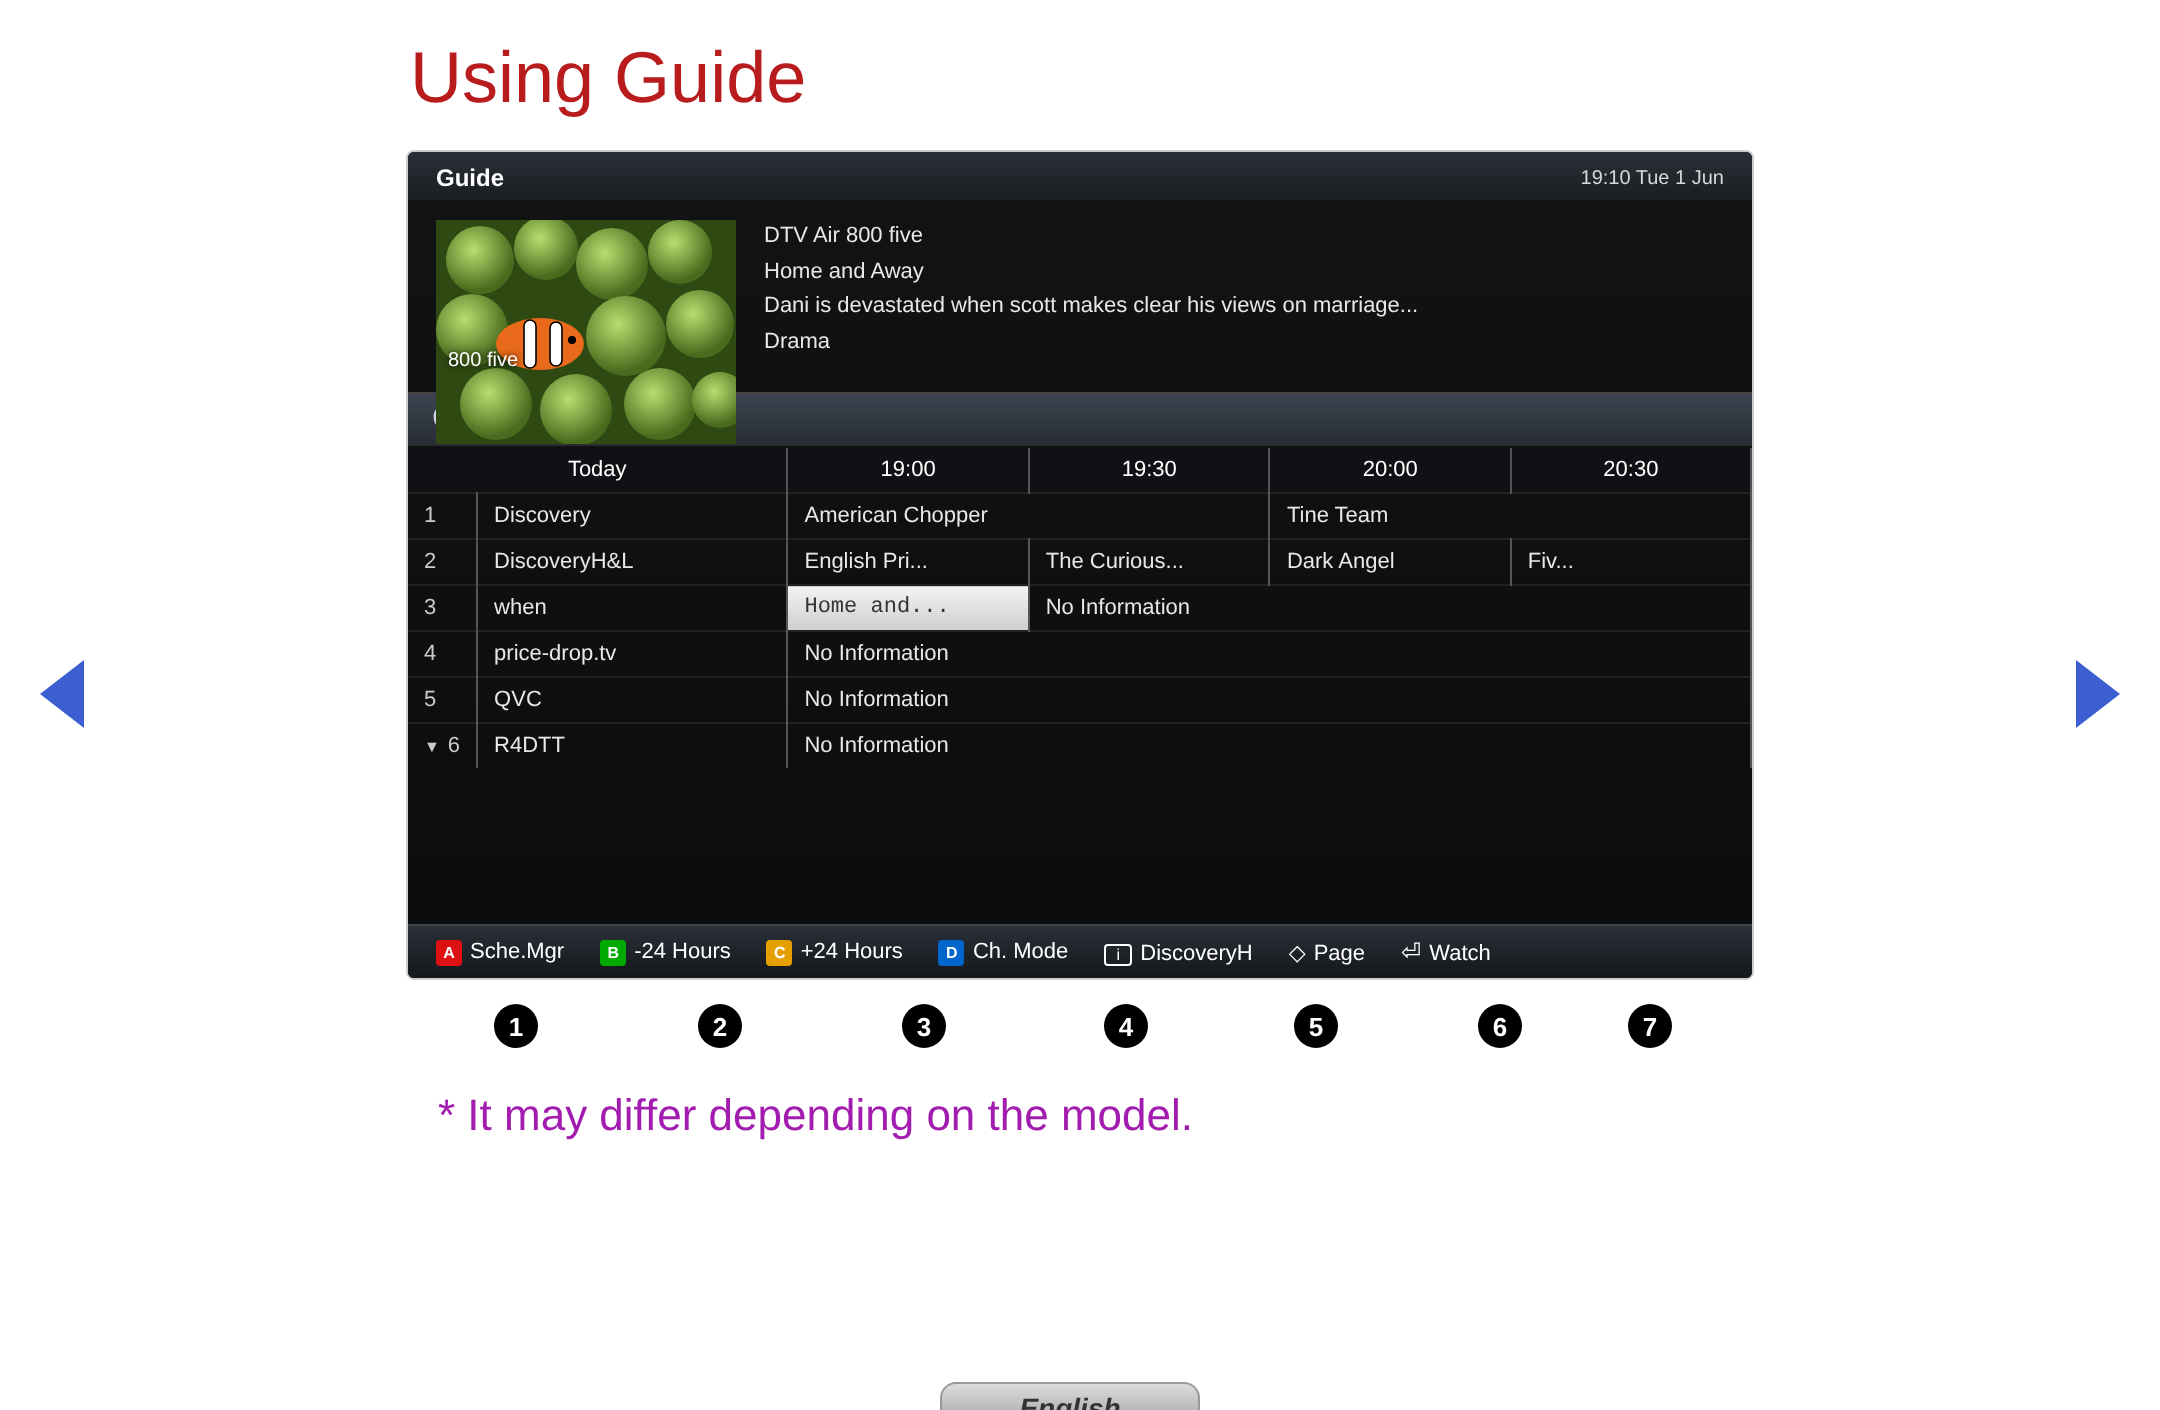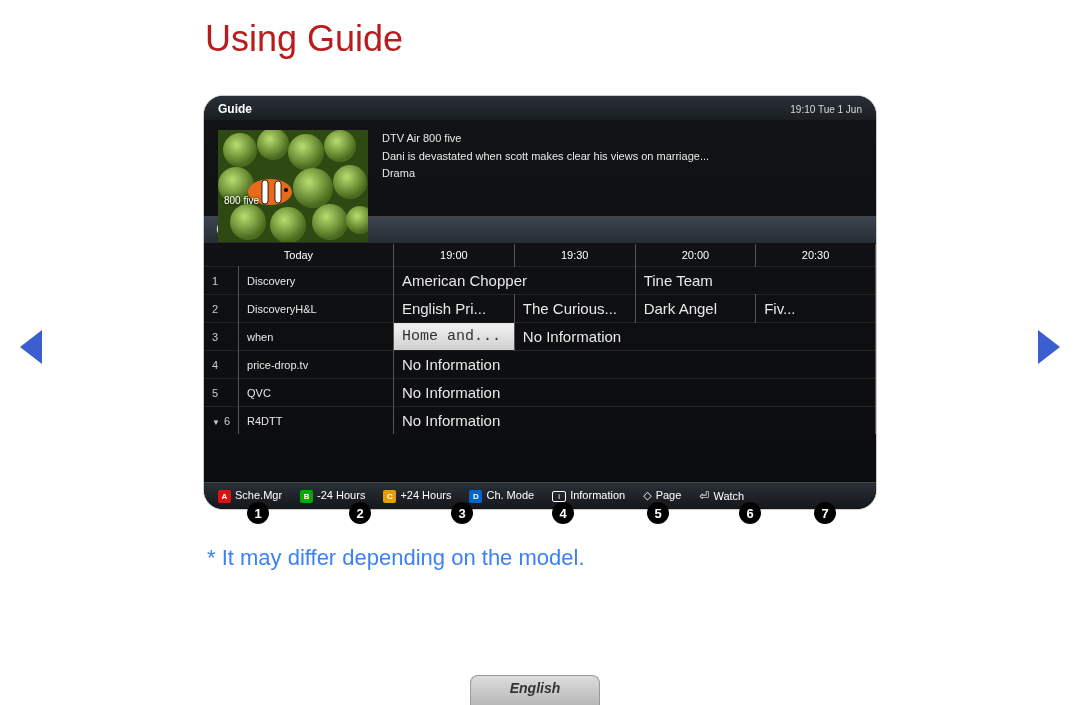--- a/index.html
+++ b/index.html
@@ -19,26 +19,25 @@
     font-weight: 400;
     color: #b91c1c;
   }
   .guide-box {
     position: absolute;
     left: 203px;
     top: 75px;
     width: 674px;
     height: 415px;
     background: linear-gradient(#111315, #0a0c0e);
-    border-radius: 20px;
+    border-radius: 4px;
     border: 1px solid #ccc;
     color: #fff;
     font-size: 11px;
     overflow: hidden;
-    margin-top: 20px;
   }
   .guide-header {
     display: flex;
     justify-content: space-between;
     align-items: center;
     padding: 6px 14px 4px 14px;
     background: linear-gradient(#2a3038, #1a1e22);
   }
   .guide-header .title { font-weight: bold; font-size: 12px; }
   .guide-header .datetime { font-size: 10px; color: #d8d8d8; }
@@ -86,32 +85,32 @@
     white-space: nowrap;
     overflow: hidden;
   }
   .grid th { font-weight: normal; }
   .grid thead tr { background: #0f1114; }
   .grid thead th { text-align: center; color: #fff; }
   .grid thead th.today-col { text-align: center; width: 190px; }
   .grid tbody tr { border-top: 1px solid #222; }
   .num-col { width: 28px; text-align: right; color: #ccc; border-right: none; padding-right: 6px; }
   .ch-name { width: 130px; border-right: 1px solid #555; }
-  .prog-cell { font-size: 15px; }
+  .prog-cell { font-size: 11px; }
   .prog-highlight {
     background: linear-gradient(#f2f2f2, #cfcfcf);
     color: #333;
     font-family: Liberation Mono, monospace;
   }
   .down-tri { display:inline-block; margin-right:4px; font-size:8px; }
   .legend-bar {
     position: absolute;
     left: 0; right: 0; bottom: 0;
     display: flex;
-    align-items: flex-start;
+    align-items: flex-end;
     gap: 18px;
     padding: 6px 14px;
     background: linear-gradient(#2a3038, #14171b);
     font-size: 11px;
     color: #fff;
     border-top: 1px solid #444;
   }
   .keybadge {
     display: inline-flex;
     align-items: center;
@@ -153,31 +152,31 @@
     background: #000;
     color: #fff;
     font-weight: bold;
     font-size: 13px;
     display: flex;
     align-items: center;
     justify-content: center;
   }
   .footnote {
     position: absolute;
-    left: 207px;
+    left: 219px;
     top: 545px;
     font-size: 22px;
-    color: #3b82f6;
+    color: #a21caf;
   }
   .lang-tab {
     position: absolute;
     left: 470px;
     bottom: 0;
     width: 130px;
-    height: 30px;
+    height: 14px;
     background: linear-gradient(#dcdcdc, #b8b8b8);
     border: 1px solid #999;
     border-bottom: none;
     border-radius: 8px 8px 0 0;
     text-align: center;
     line-height: 24px;
     font-weight: bold;
     font-style: italic;
     font-size: 14px;
     color: #333;
@@ -232,20 +231,21 @@
         <rect x="44" y="50" width="6" height="24" rx="3" fill="#fff"></rect>
         <rect x="57" y="51" width="6" height="22" rx="3" fill="#fff"></rect>
         <rect x="44" y="50" width="6" height="24" rx="3" fill="none" stroke="#000" stroke-width="0.8"></rect>
         <rect x="57" y="51" width="6" height="22" rx="3" fill="none" stroke="#000" stroke-width="0.8"></rect>
         <circle cx="68" cy="60" r="2" fill="#000"></circle>
       </svg>
       <span class="caption">800 five</span>
     </div>
     <div class="preview-info">
       <div>DTV Air 800 five</div>
+      <div>Home and Away</div>
       <div>Dani is devastated when scott makes clear his views on marriage...</div>
       <div>Drama</div>
     </div>
   </div>
 
   <div class="channel-view-bar">Channel View - All</div>
 
   <table class="grid">
     <colgroup>
       <col style="width:34px">
@@ -301,21 +301,21 @@
           <td class="prog-cell" colspan="4">No Information</td>
         </tr>
       </tbody>
   </table>
 
   <div class="legend-bar">
     <span><span class="keybadge kb-a">A</span><span>Sche.Mgr</span></span>
     <span><span class="keybadge kb-b">B</span><span>-24 Hours</span></span>
     <span><span class="keybadge kb-c">C</span><span>+24 Hours</span></span>
     <span><span class="keybadge kb-d">D</span><span>Ch. Mode</span></span>
-    <span><span class="kb-info">i</span><span>Information</span></span>
+    <span><span class="kb-info">i</span><span>DiscoveryH</span></span>
     <span><span class="kb-updown">◇</span><span>Page</span></span>
     <span><span class="kb-watch">⏎</span><span>Watch</span></span>
   </div>
 </div>
 
 <div class="callouts-row">
   <div class="callout" style="left:44px">1</div>
   <div class="callout" style="left:146px">2</div>
   <div class="callout" style="left:248px">3</div>
   <div class="callout" style="left:349px">4</div>

